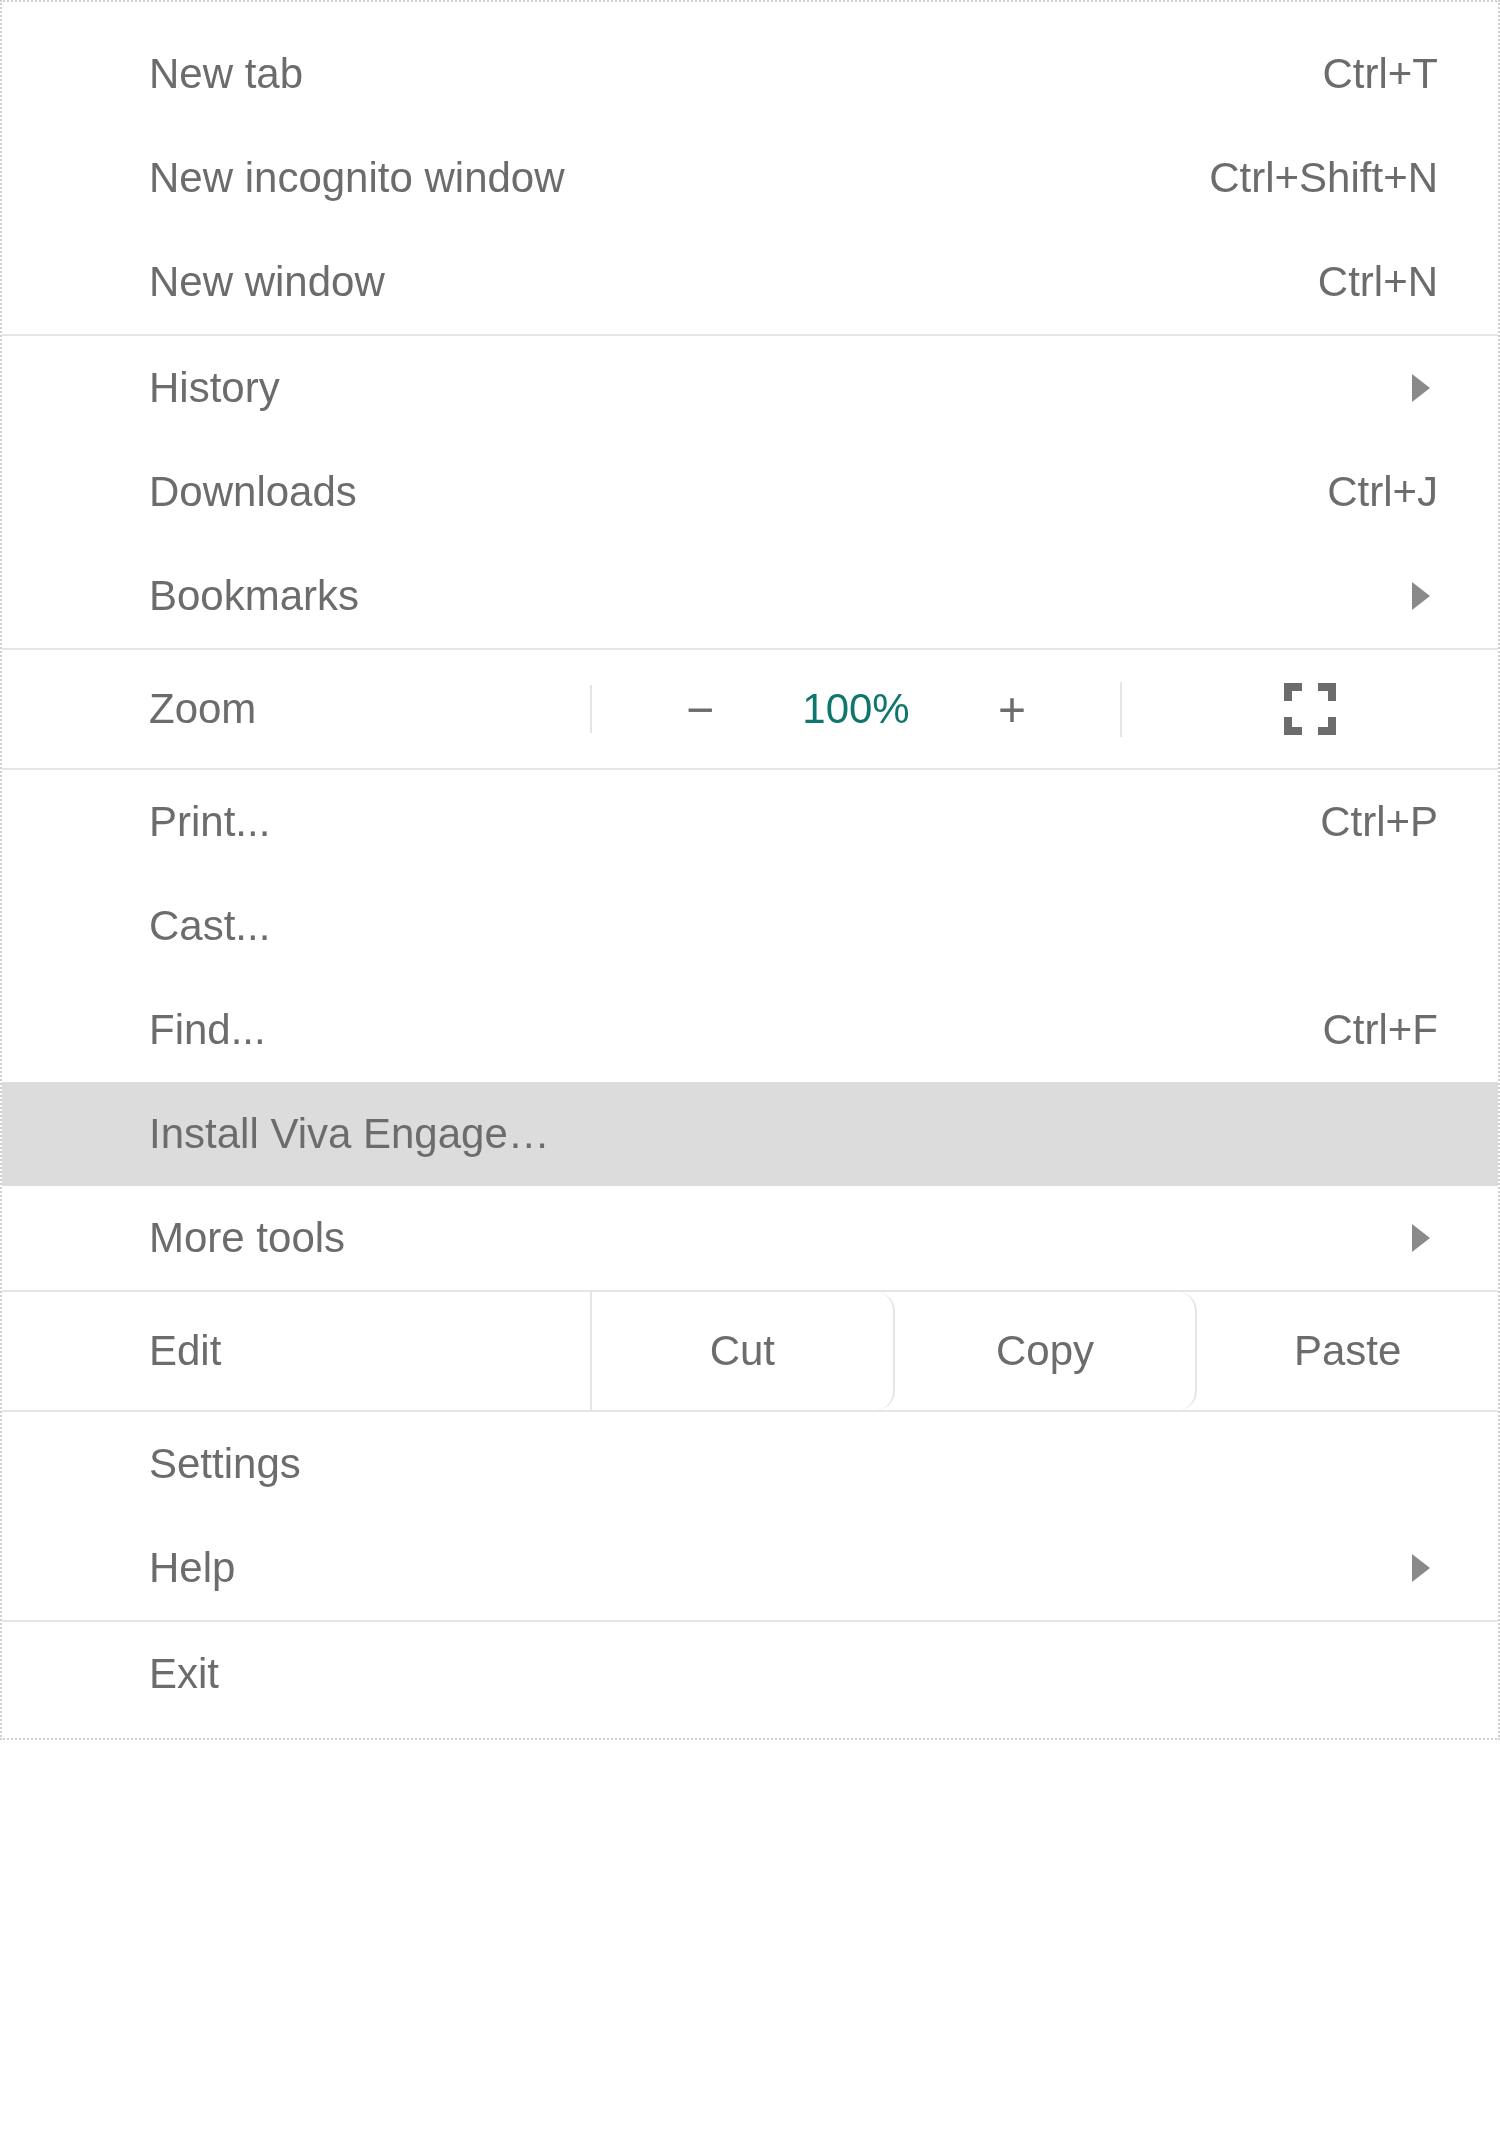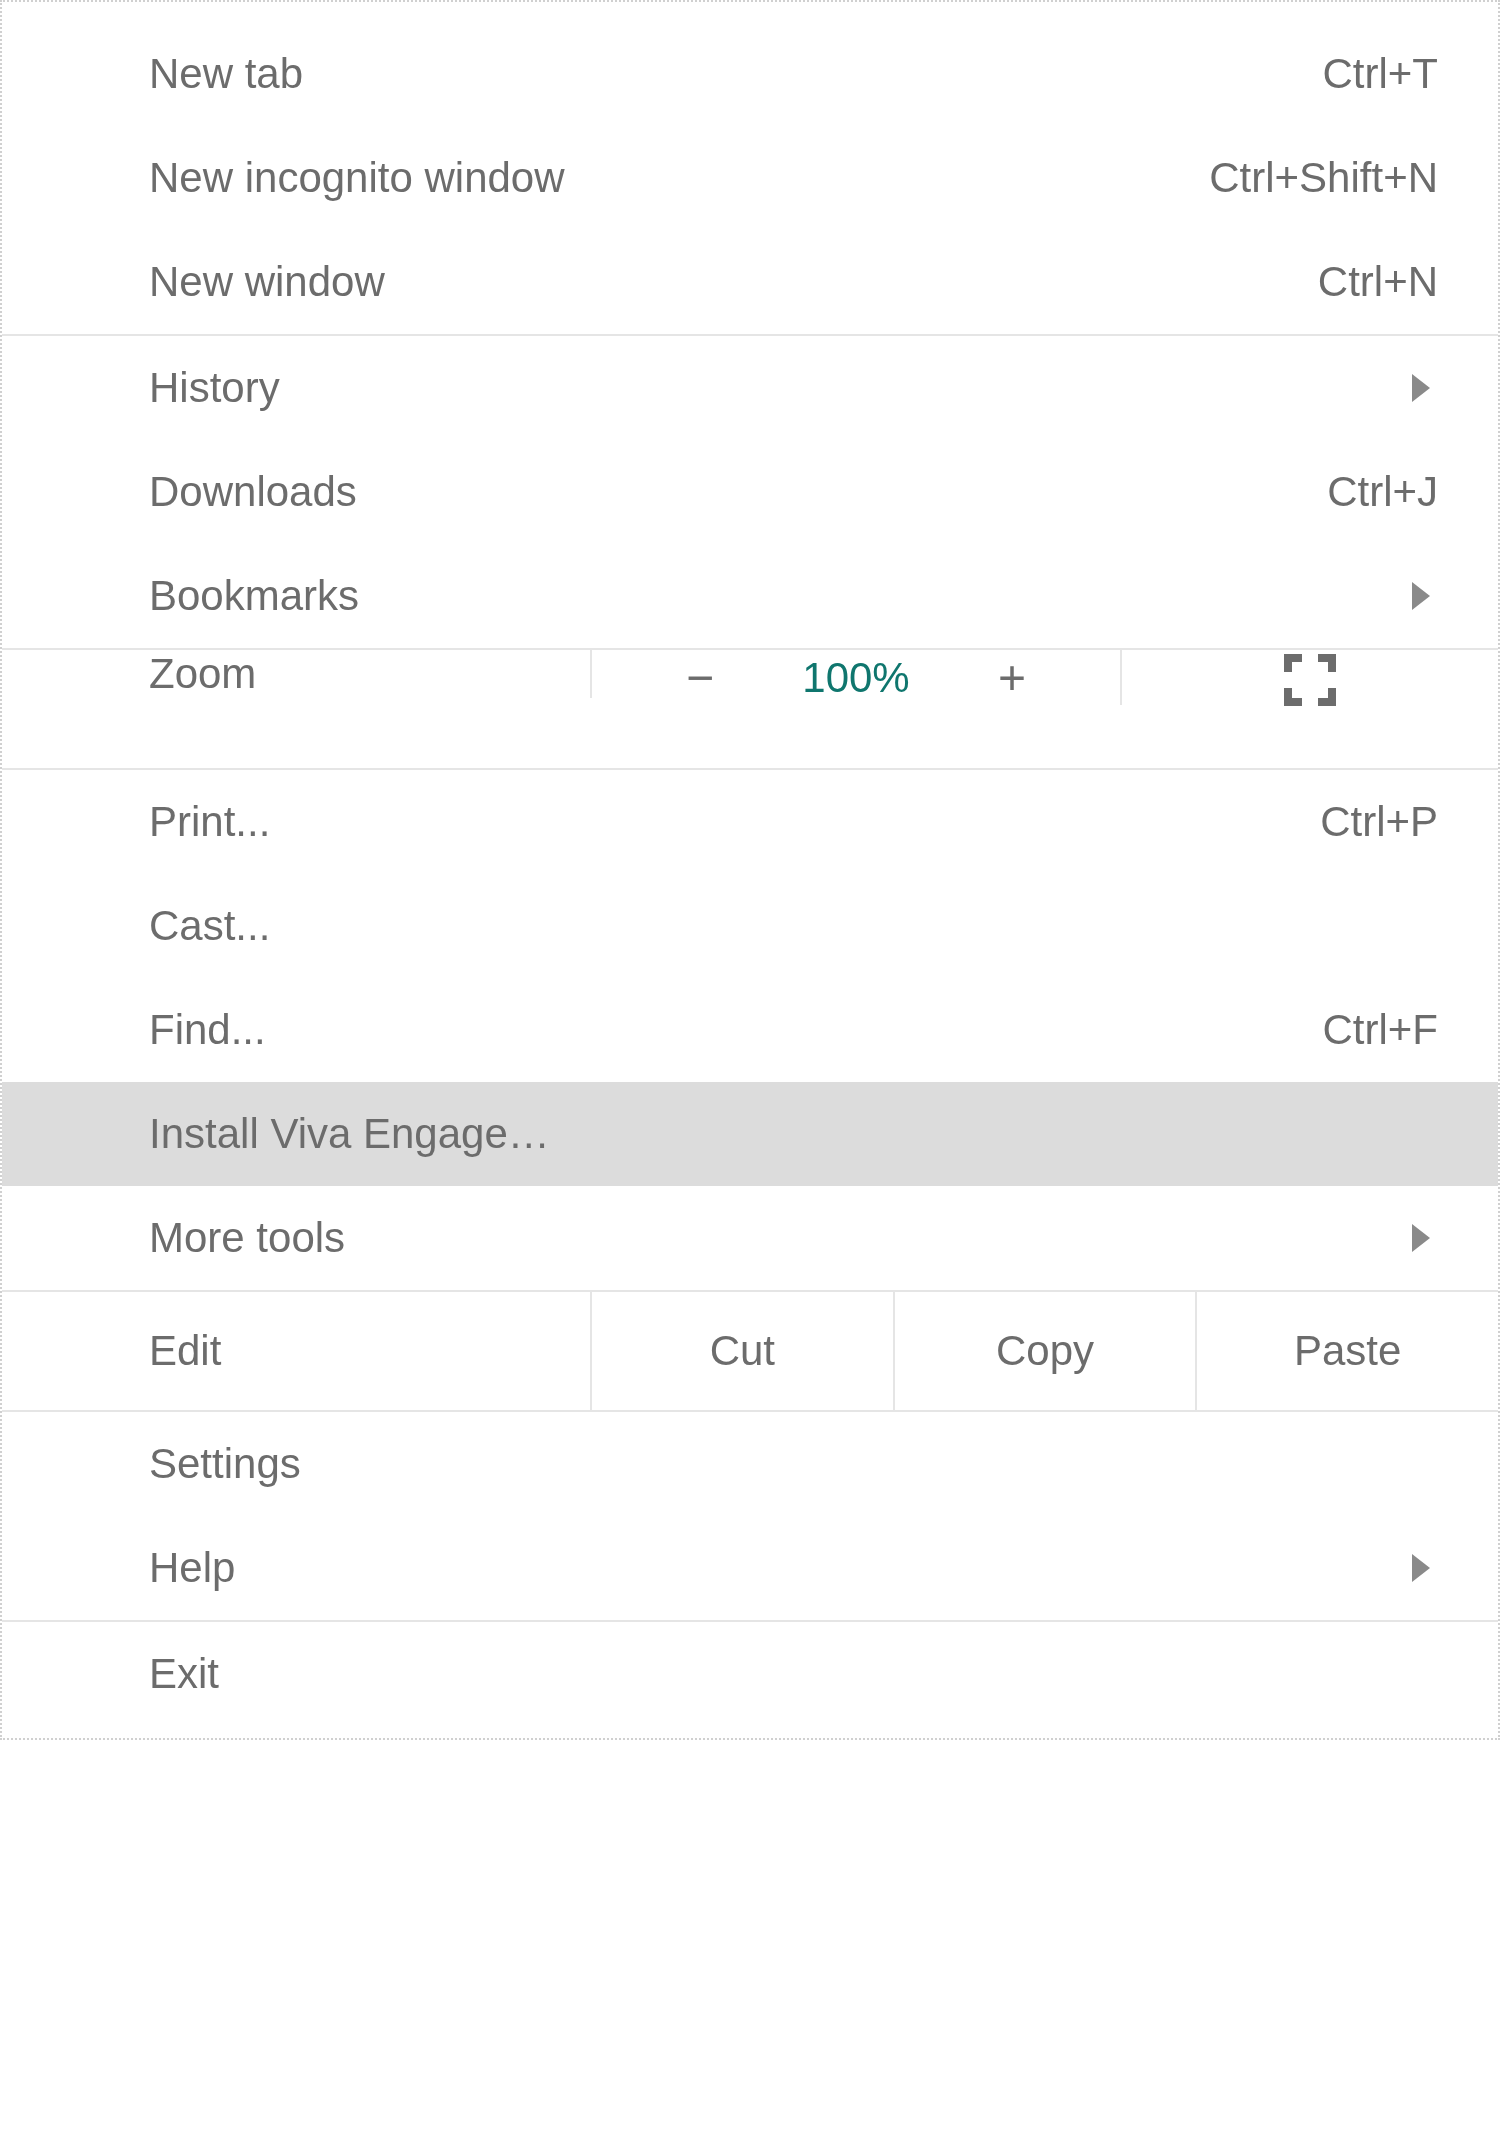--- a/index.html
+++ b/index.html
@@ -49,21 +49,21 @@
     height: 0;
     border-top: 14px solid transparent;
     border-bottom: 14px solid transparent;
     border-left: 18px solid #8a8a8a;
     margin-right: 8px;
   }
 
   
   .zoom-row {
     display: flex;
-    align-items: flex-start;
+    align-items: center;
     height: 118px;
   }
   .zoom-label-cell {
     flex: 0 0 590px;
     display: flex;
     align-items: center;
     padding-left: 140px;
     border-right: 2px solid #e5e5e5;
     box-sizing: border-box;
   }
@@ -111,20 +111,21 @@
     border-right: 2px solid #e5e5e5;
     box-sizing: border-box;
   }
   .edit-btn {
     flex: 1;
     display: flex;
     align-items: center;
     justify-content: center;
     cursor: pointer;
     box-sizing: border-box;
+    border-radius: 19px;
   }
   .edit-btn.cut, .edit-btn.copy {
     border-right: 2px solid #e5e5e5;
   }
 </style>
 </head>
 <body>
 
 <div class="menu">
 

